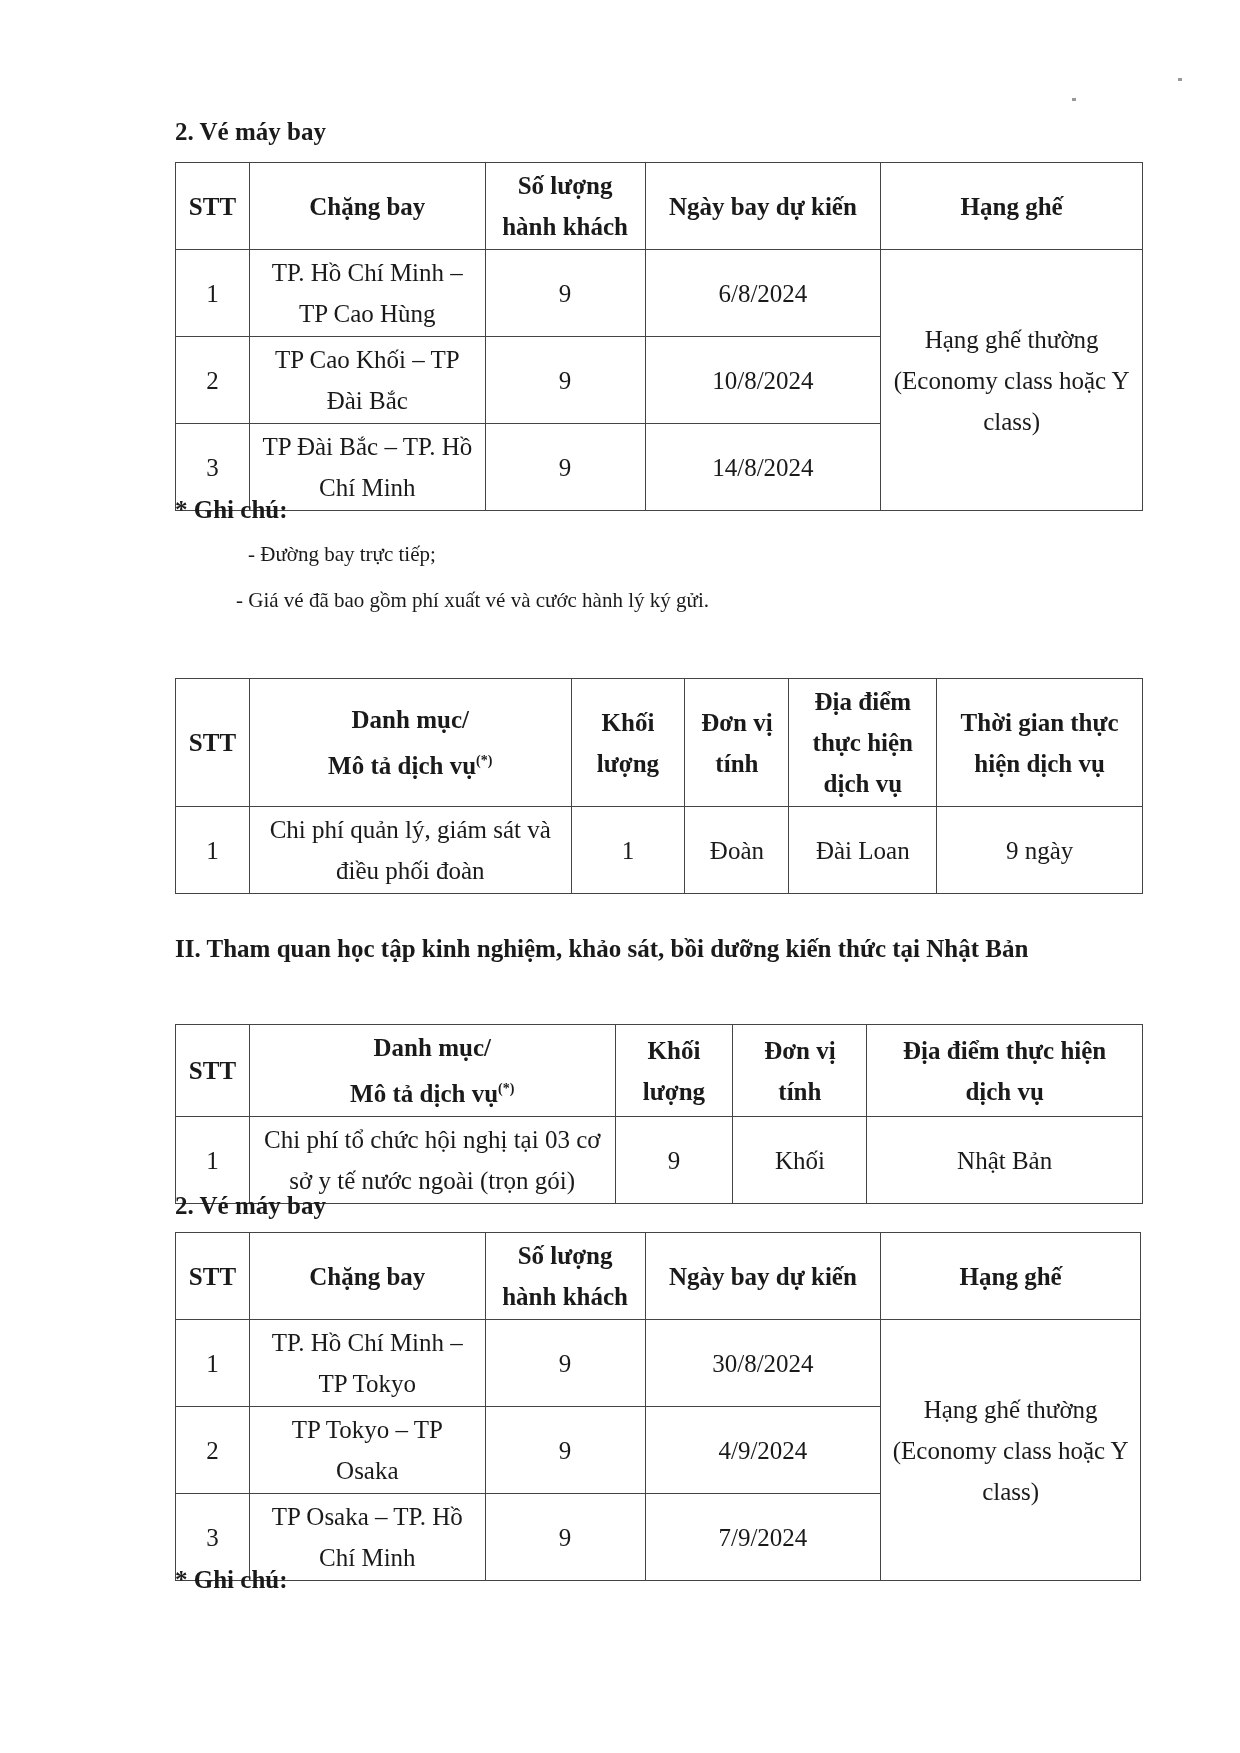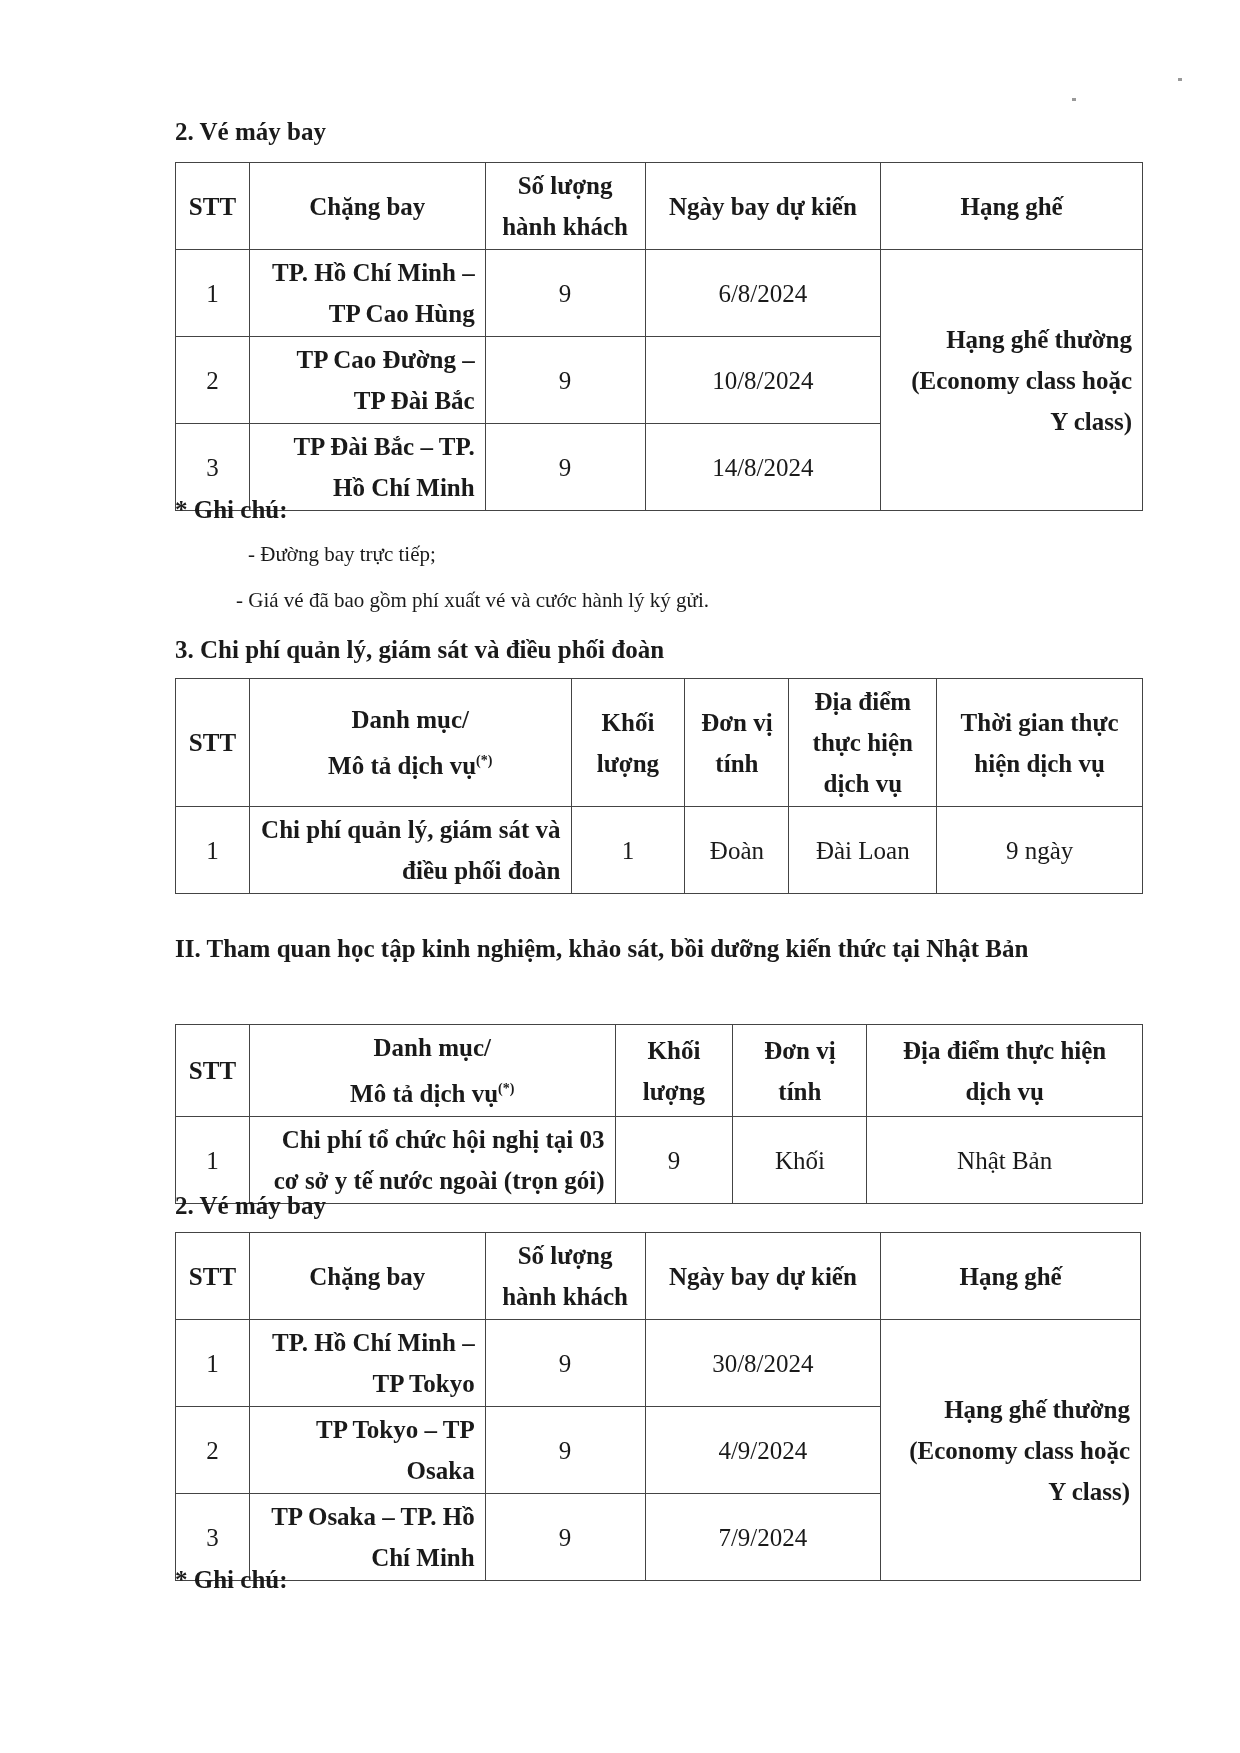--- a/index.html
+++ b/index.html
@@ -6,21 +6,21 @@
   body { width:1240px; height:1753px; position:relative; overflow:hidden;
          font-family:"Liberation Serif","DejaVu Serif",serif; color:#1a1a1a; font-size:25px; }
   .page { position:absolute; left:0; top:0; width:1076px; height:1753px; }
   .h { position:absolute; font-weight:bold; font-size:25px; white-space:nowrap; }
   .note-title { position:absolute; font-weight:bold; font-size:25px; }
   .note { position:absolute; font-size:21px; white-space:nowrap; }
   table { position:absolute; border-collapse:collapse; }
   td, th { border:1.5px solid #444; padding:2px 10px; line-height:41px; font-size:25px; }
   th { font-weight:bold; text-align:center; }
   td.c { text-align:center; }
-  td.l { text-align:right;font-weight:bold; }
+  td.l { text-align:center; }
   sup { font-size:14px; }
   .speck { position:absolute; width:4px; height:3px; background:#999; }
 </style>
 </head>
 <body>
 
 <div class="page">
 
   <div class="speck" style="left:1072px;top:98px;"></div>
   <div class="speck" style="left:1178px;top:78px;"></div>
@@ -45,38 +45,37 @@
     </tr>
     <tr style="height:82px">
       <td class="c">1</td>
       <td class="l">TP. Hồ Chí Minh – TP Cao Hùng</td>
       <td class="c">9</td>
       <td class="c">6/8/2024</td>
       <td class="l" rowspan="3">Hạng ghế thường (Economy class hoặc Y class)</td>
     </tr>
     <tr style="height:82px">
       <td class="c">2</td>
-      <td class="l">TP Cao Đường – TP Đài Bắc</td>
+      <td class="l">TP Cao Khối – TP Đài Bắc</td>
       <td class="c">9</td>
       <td class="c">10/8/2024</td>
     </tr>
     <tr style="height:82px">
       <td class="c">3</td>
       <td class="l">TP Đài Bắc – TP. Hồ Chí Minh</td>
       <td class="c">9</td>
       <td class="c">14/8/2024</td>
     </tr>
   </tbody>
     </table>
 
   <div class="note-title" style="left:175px;top:496px;">* Ghi chú:</div>
   <div class="note" style="left:248px;top:542px;">- Đường bay trực tiếp;</div>
   <div class="note" style="left:236px;top:588px;">- Giá vé đã bao gồm phí xuất vé và cước hành lý ký gửi.</div>
 
-  <div class="h" style="left:175px;top:636px;">3. Chi phí quản lý, giám sát và điều phối đoàn</div>
 
   <table style="left:175px;top:678px;width:968px;">
     <colgroup>
         <col style="width:74px">
         <col style="width:322px">
         <col style="width:114px">
         <col style="width:104px">
         <col style="width:148px">
         <col style="width:206px">
       </colgroup>

